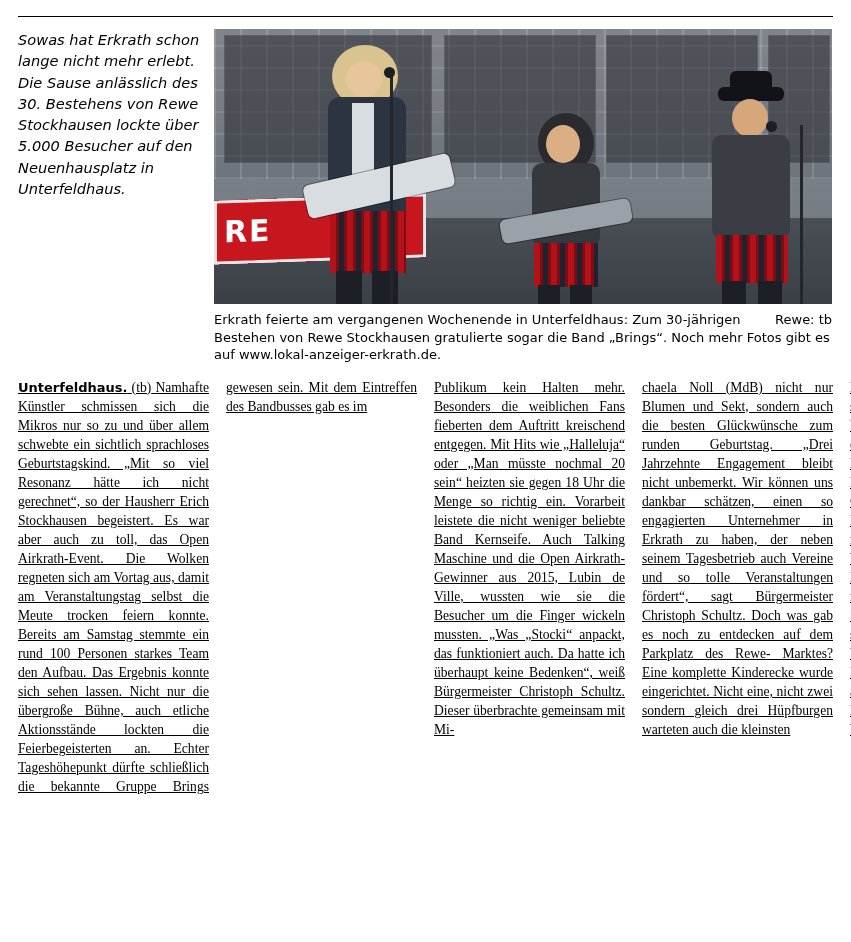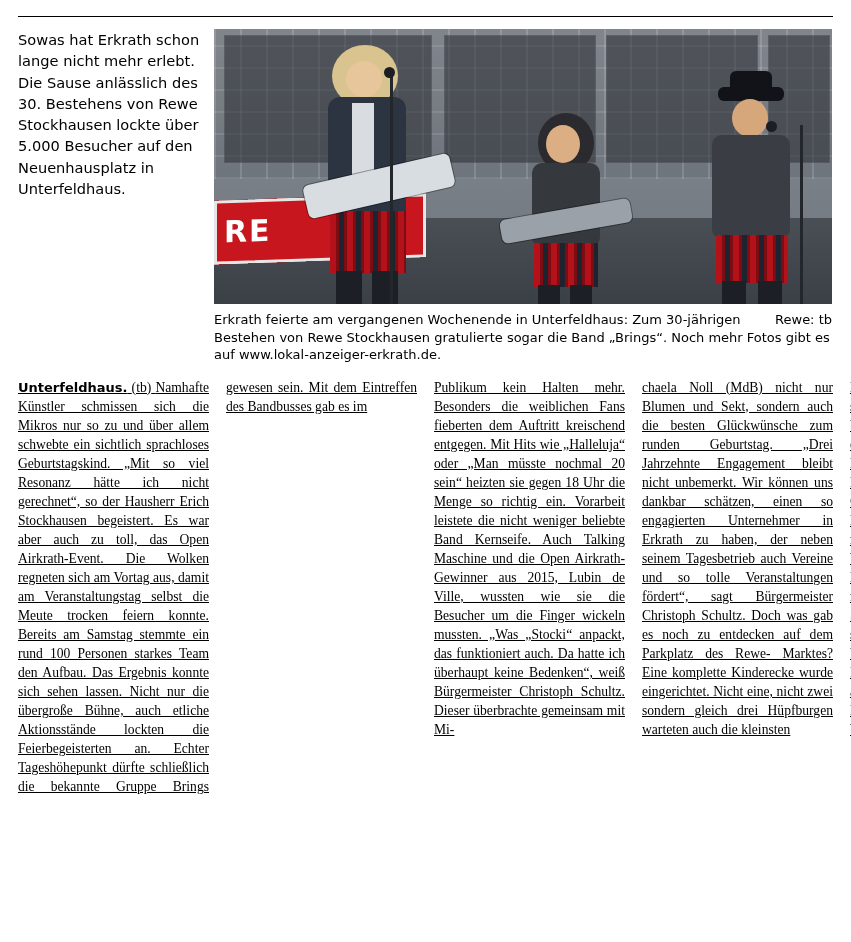--- a/index.html
+++ b/index.html
@@ -39,20 +39,21 @@
   .top-area {
     display: flex;
     margin: 12px 18px 0 18px;
     align-items: flex-start;
   }
   .lead-col {
     width: 196px;
     flex: 0 0 196px;
     padding-right: 10px;
     box-sizing: border-box;
+    font-style: italic;
   }
   .lead-text {
     font-family: "DejaVu Sans", sans-serif;
     font-size: 14.6px;
     line-height: 1.46;
     font-weight: 500;
     color: #000;
     hyphens: auto;
   }
   .photo-col {

